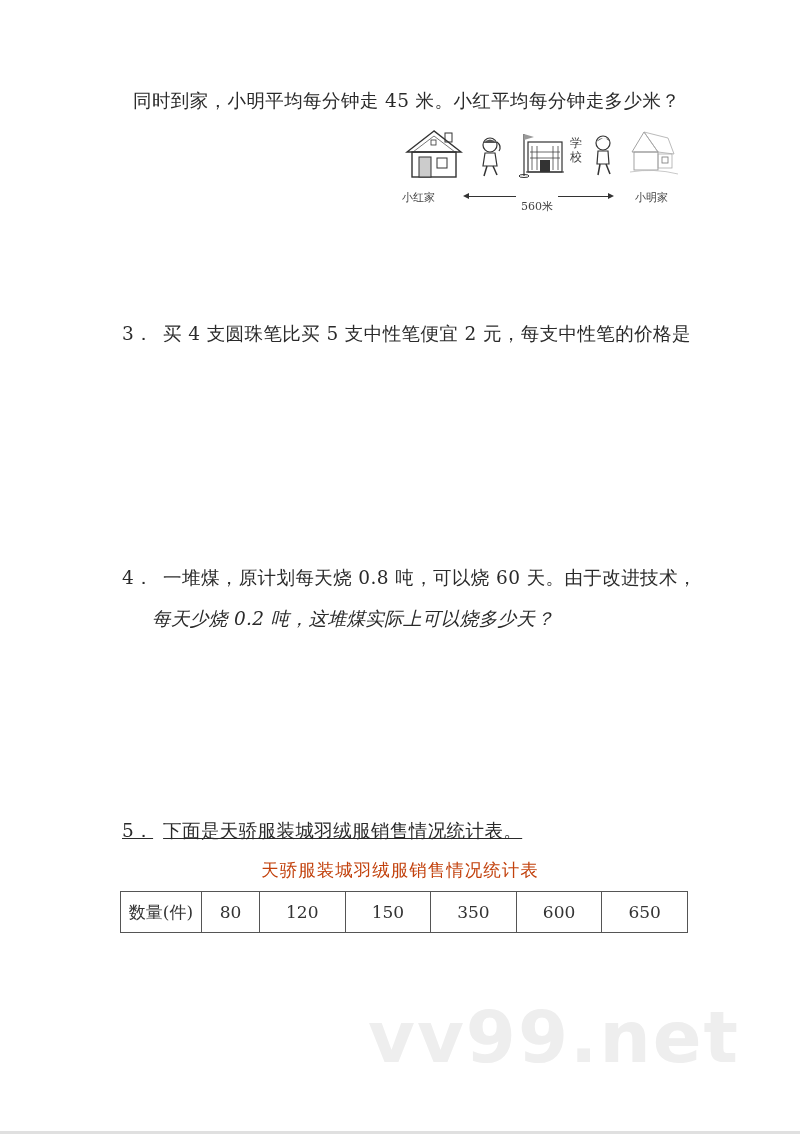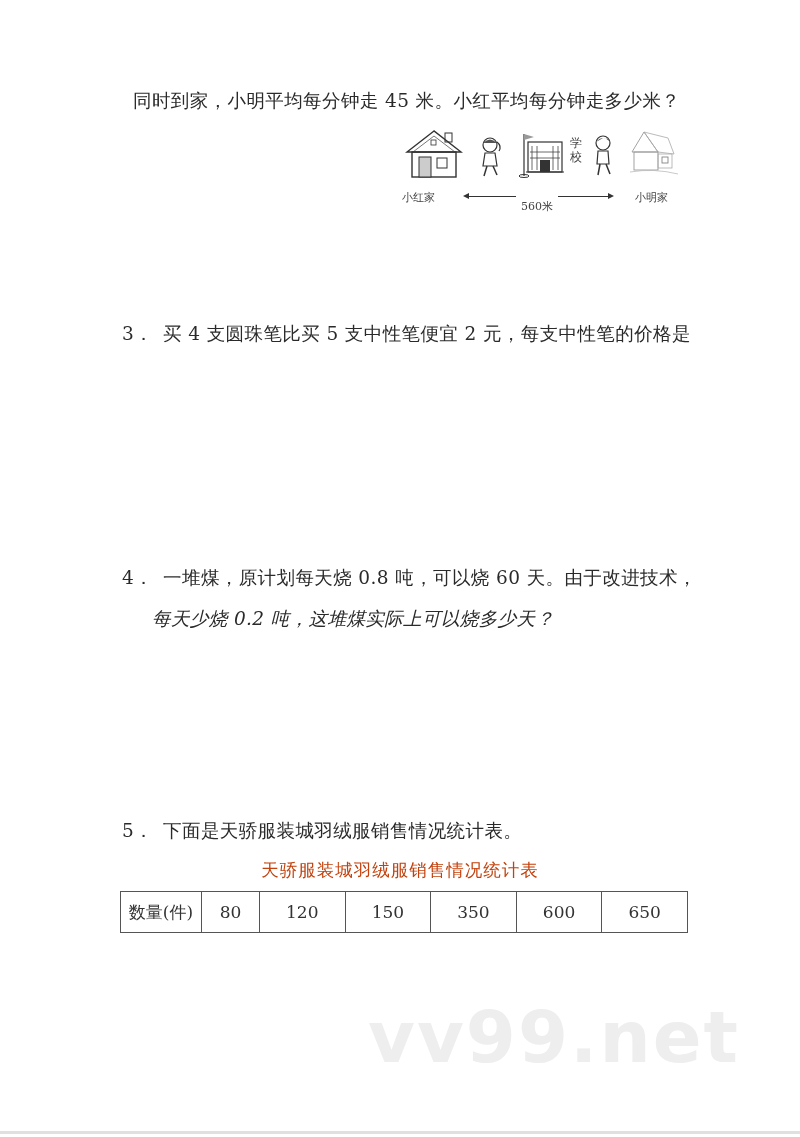--- a/index.html
+++ b/index.html
@@ -112,21 +112,21 @@
     <div class="arrow-line" style="left:158px; top:68px; width:50px;"></div>
     <div class="arrow-head-r" style="left:208px; top:65px;"></div>
     <div class="lbl" style="left:235px; top:62px;">小明家</div>
   </div>
 
   <div class="line" style="left:122px; top:306px;margin-top:15px;"><span class="num">3．</span><span>买 4 支圆珠笔比买 5 支中性笔便宜 2 元，每支中性笔的价格是</span></div>
 
   <div class="line" style="left:122px; top:565px;"><span class="num">4．</span><span>一堆煤，原计划每天烧 0.8 吨，可以烧 60 天。由于改进技术，</span></div>
   <div class="line" style="left:152px; top:606px;font-style:italic;">每天少烧 0.2 吨，这堆煤实际上可以烧多少天？</div>
 
-  <div class="line" style="left:122px; top:818px;"><span class="num">5．</span><span>下面是天骄服装城羽绒服销售情况统计表。</span></div>
+  <div class="line" style="left:122px; top:818px;text-decoration:underline;"><span class="num">5．</span><span>下面是天骄服装城羽绒服销售情况统计表。</span></div>
 
   <div class="table-title">天骄服装城羽绒服销售情况统计表</div>
 
   <table class="stats">
     <tbody>
     <tr>
       <td class="head">数量(件)</td>
       <td>80</td>
       <td>120</td>
       <td>150</td>

